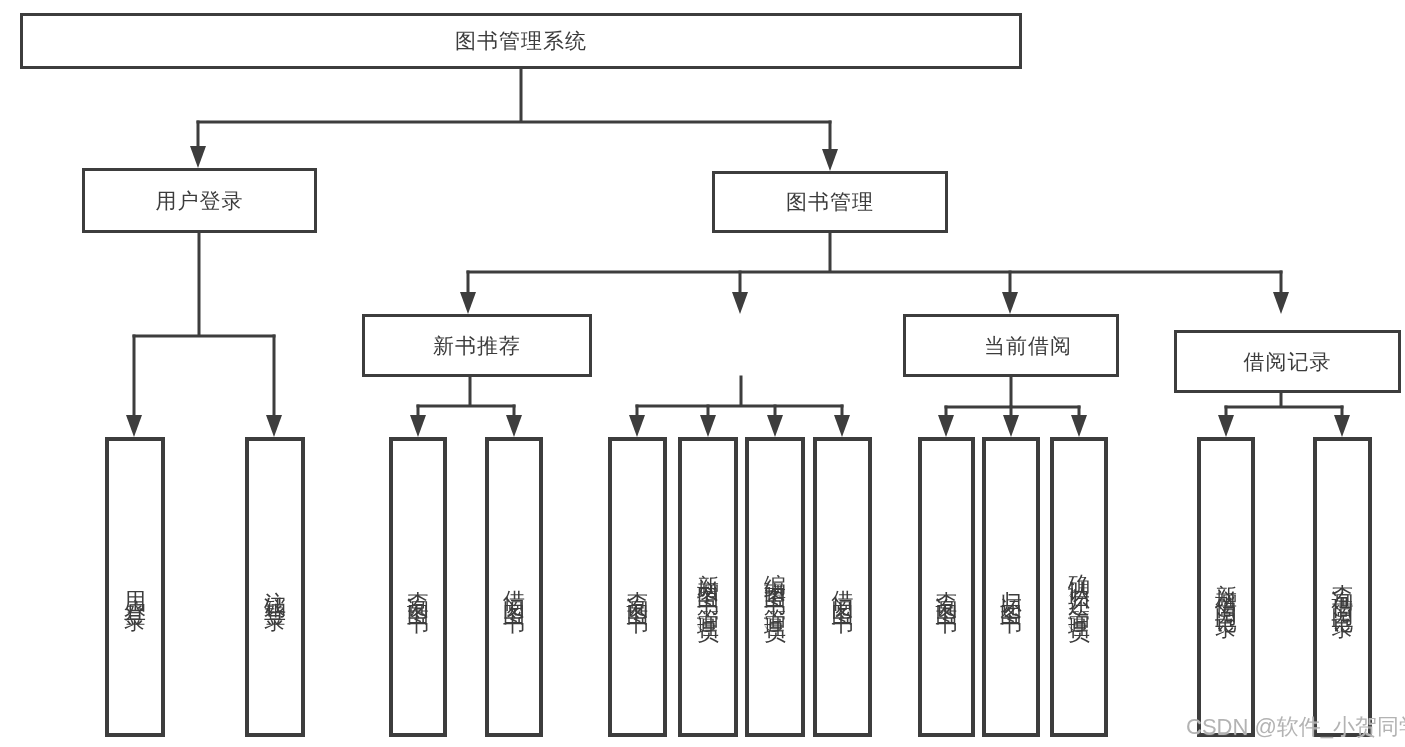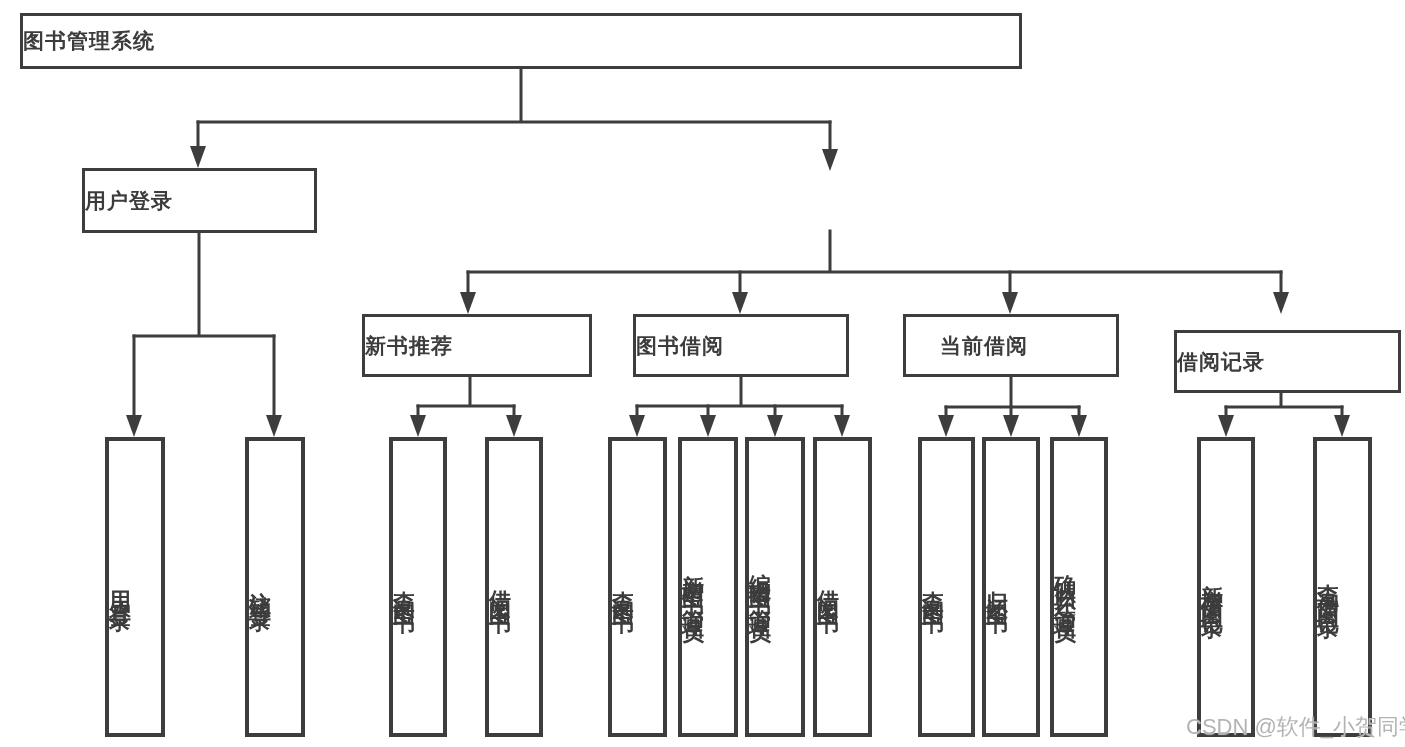--- a/index.html
+++ b/index.html
@@ -15,24 +15,23 @@
     width:1405px;height:747px;
     background:var(--bg);
     overflow:hidden;
   }
   #connectors{position:absolute;left:0;top:0;width:1405px;height:747px;z-index:1;}
   .node{
     position:absolute;
     box-sizing:border-box;
     background:#fff;
     border:3px solid var(--line);
-    display:flex;align-items:center;
+    display:flex;align-items:center;justify-content:center;
     color:var(--text);
     z-index:2;
-    font-weight:bold;
   }
   .h .label{
     font-size:21px;
     letter-spacing:1px;
     white-space:nowrap;
   }
   .v{border-width:4px;}
   .v .label{
     writing-mode:vertical-rl;
     text-orientation:mixed;
@@ -102,26 +101,26 @@
     </g>
   </svg>
 
   <div class="node h" style="left:20px;top:13px;width:1002px;height:56px;">
     <span class="label">图书管理系统</span>
   </div>
 
   <div class="node h" style="left:82px;top:168px;width:235px;height:65px;">
     <span class="label">用户登录</span>
   </div>
+  <div class="node h" style="left:712px;top:171px;width:236px;height:62px;">
+    <span class="label">图书管理</span>
+  </div>
 
   <div class="node h" style="left:362px;top:314px;width:230px;height:63px;">
     <span class="label">新书推荐</span>
-  </div>
-  <div class="node h" style="left:633px;top:314px;width:216px;height:63px;">
-    <span class="label">图书借阅</span>
   </div>
   <div class="node h" style="left:903px;top:314px;width:216px;height:63px;padding-left:34px;">
     <span class="label">当前借阅</span>
   </div>
   <div class="node h" style="left:1174px;top:330px;width:227px;height:63px;">
     <span class="label">借阅记录</span>
   </div>
 
   <div class="node v" style="left:105px;top:437px;width:60px;height:300px;">
     <span class="label">用户登录</span>

